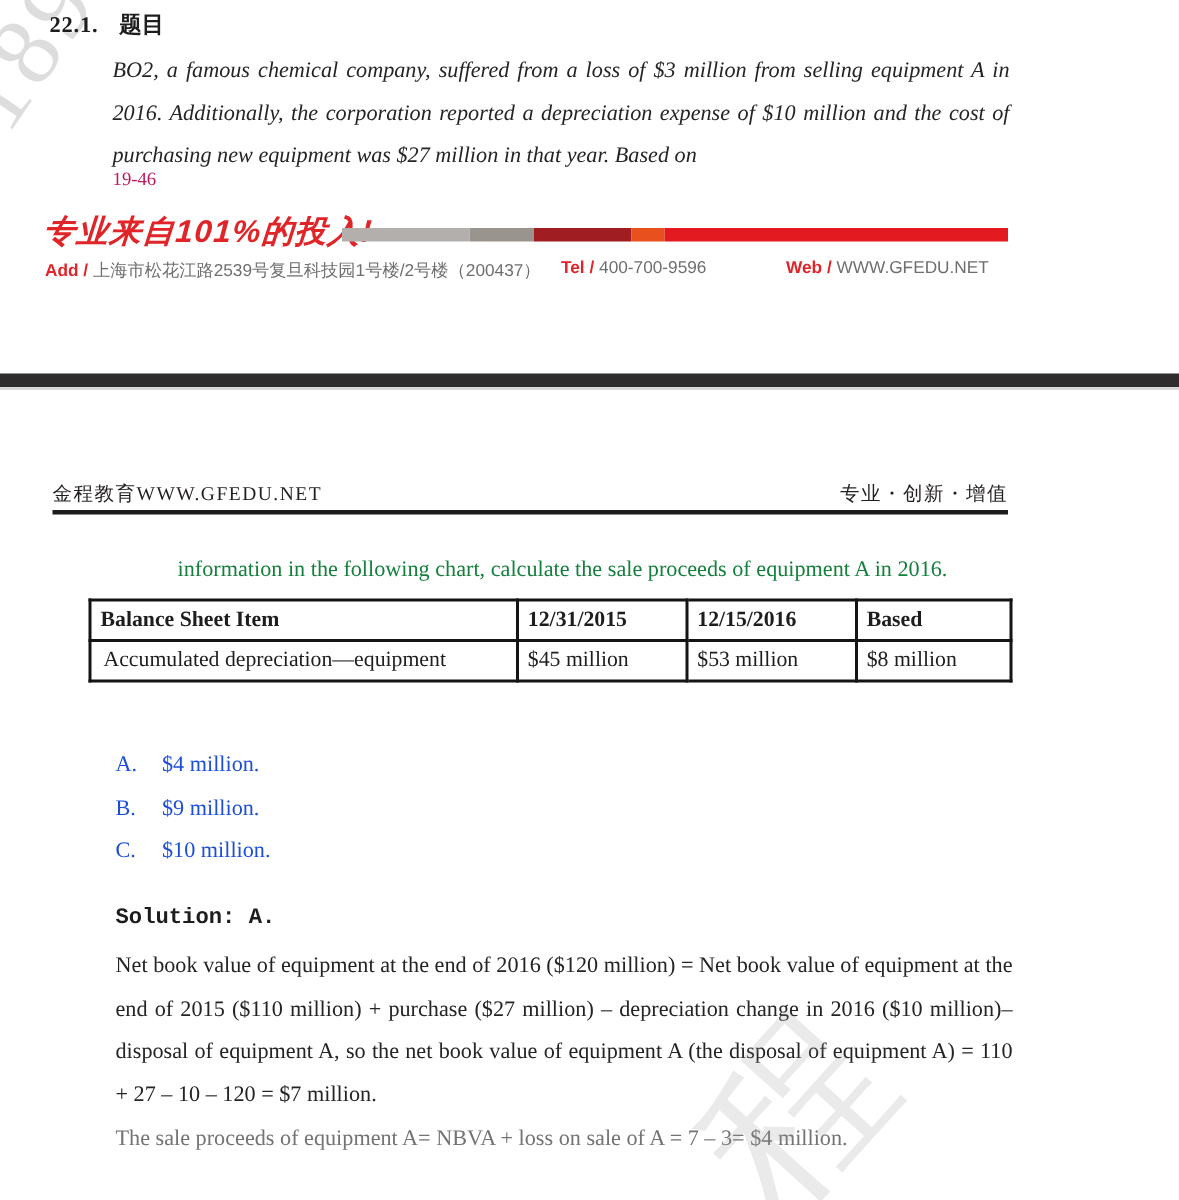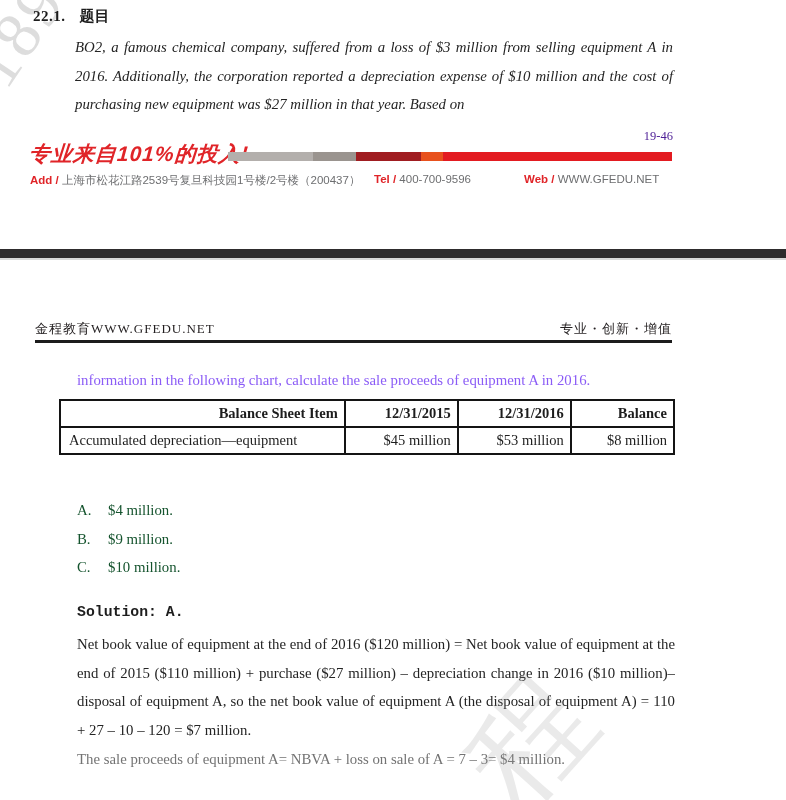--- a/index.html
+++ b/index.html
@@ -26,22 +26,22 @@
     letter-spacing: 4px;
     font-family: "Liberation Serif", serif;
     pointer-events: none;
   }
   .q-text {
     position: absolute; left: 75px; top: 33px; width: 598px;
     font-size: 14.8px; line-height: 28.6px;
     text-align: justify; color: #242424; font-style: italic;
   }
   .page-num {
-    position: absolute; left: 75px; top: 129px; width: 598px;
-    text-align: right; font-size: 12.5px; color: #4c1d95;
+    position: absolute; left: 75px; top: 112px; width: 598px;
+    text-align: left; font-size: 12.5px; color: #be185d;
   }
   .slogan {
     position: absolute; left: 29px; top: 140px;
     font-size: 21px; font-weight: bold; font-style: italic;
     color: #e02428; letter-spacing: 1px;
     font-family: "Liberation Sans", sans-serif;
     transform: skewX(-4deg);
   }
   .footer-bar {
     position: absolute; left: 228px; top: 152px; height: 9px;
@@ -69,39 +69,39 @@
     font-size: 13px; color: #231f20;
   }
   .hdr2 .left  { position: absolute; left: 0; letter-spacing: 1px; }
   .hdr2 .right { position: absolute; right: 0; letter-spacing: 1px; }
   .hdr2-rule {
     position: absolute; left: 35px; top: 340px; width: 637px; height: 3px;
     background: #1c1c1c;
   }
   .intro {
     position: absolute; left: 77px; top: 372px; width: 596px;
-    font-size: 14.8px; color: #8b5cf6;
+    font-size: 14.8px; color: #15803d; text-align: center;
   }
   table.balance {
     position: absolute; left: 59px; top: 399px; width: 616px;
     border-collapse: collapse; table-layout: fixed;
     font-size: 14.5px; color: #1d1d1d;
   }
   table.balance th, table.balance td {
     border: 2px solid #141414;
     height: 27px; padding: 1px 6px;
-    text-align: right; vertical-align: middle;
+    text-align: left; vertical-align: middle;
     overflow: hidden; white-space: nowrap;
   }
   table.balance th { font-weight: bold; }
   table.balance td.left { text-align: left; padding-left: 8px; }
   .col1 { width: 46.4%; } .col2 { width: 18.4%; } .col3 { width: 18.4%; } .col4 { width: 16.8%; }
   .options {
     position: absolute; left: 77px; top: 496px;
-    list-style: none; font-size: 14.8px; color: #14532d;
+    list-style: none; font-size: 14.8px; color: #1d4ed8;
   }
   .options li { height: 28.5px; line-height: 28.5px; }
   .options .letter { display: inline-block; width: 31px; }
   .solution-label {
     position: absolute; left: 77px; top: 604px;
     font-size: 14.8px; font-weight: bold; color: #1d1d1d; font-family: Liberation Mono, monospace;
   }
   .solution-p1 {
     position: absolute; left: 77px; top: 630px; width: 598px;
     font-size: 14.8px; line-height: 28.7px; text-align: justify; color: #242424;
@@ -163,22 +163,22 @@
     <colgroup>
       <col class="col1">
         <col class="col2">
         <col class="col3">
         <col class="col4">
     </colgroup>
     <thead>
         <tr>
           <th>Balance Sheet Item</th>
           <th>12/31/2015</th>
-          <th>12/31/2016</th>
-          <th>Balance</th>
+          <th>12/15/2016</th>
+          <th>Based</th>
         </tr>
       </thead>
     <tbody>
         <tr>
           <td class="left">Accumulated depreciation—equipment</td>
           <td>$45 million</td>
           <td>$53 million</td>
           <td>$8 million</td>
         </tr>
       </tbody>

